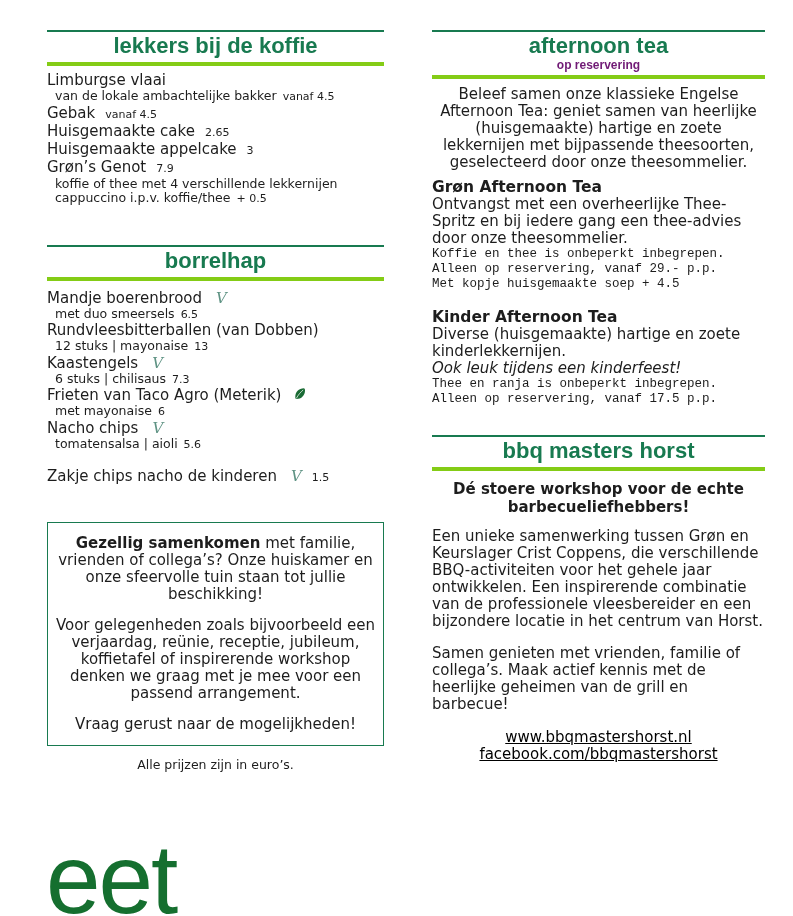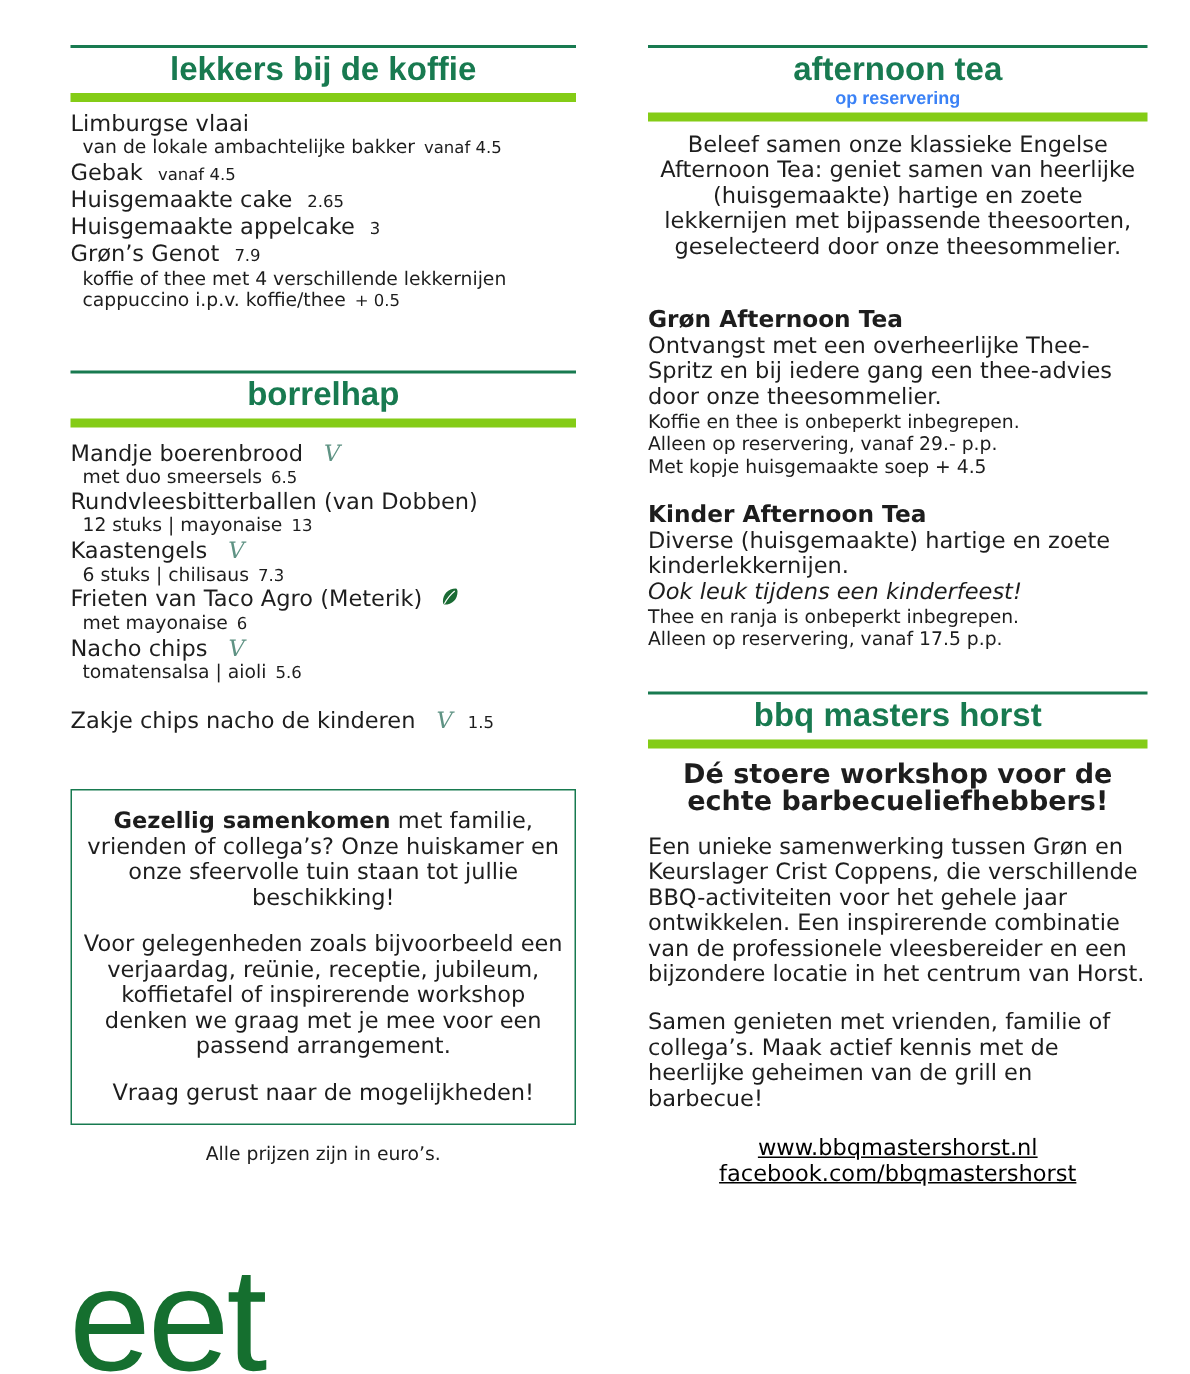--- a/index.html
+++ b/index.html
@@ -6,30 +6,30 @@
   html,body { background:#ffffff; }
   body {
     width:793px; height:916px; position:relative; overflow:hidden;
     font-family:"DejaVu Sans", sans-serif; color:#1d1d1d;
   }
   .col { position:absolute; top:22px; }
   .col-left  { left:47px;  width:337px; }
   .col-right { left:432px; width:333px; }
 
   .section-header {
-    margin-top:8px; border-top:2px solid #187a50; border-bottom:6px solid #84cc16;
+    margin-top:8px; border-top:2px solid #187a50; border-bottom:4px solid #84cc16;
     text-align:center; padding:1px 0 3px;
   }
   .section-header h2 {
     font-family:"Liberation Sans", sans-serif; font-weight:600;
     font-size:22px; line-height:26px; color:#187a50;
   }
   .section-header .subtitle {
     font-family:"Liberation Sans", sans-serif; font-weight:600;
-    font-size:12px; line-height:13px; color:#3b82f6; display:block;
+    font-size:12px; line-height:13px; color:#701a75; display:block;
   }
 
   .menu-list { margin-top:6px; list-style:none; }
   .menu-list.borrelhap { margin-top:9px; }
   .item-name { font-size:15px; line-height:17px; color:#1d1d1d; }
   .item-suffix { font-size:13px; }
   .item-price { font-size:11px; margin-left:10px; }
   .item-sub { font-size:12.5px; line-height:14.5px; padding-left:8px; }
   .item-sub .item-price { margin-left:6px; }
   .vmark {
@@ -52,29 +52,29 @@
   .footnote { margin-top:11px; text-align:center; font-size:12.5px; }
 
   .logo {
     position:absolute; left:46px; top:834px;
     font-family:"Liberation Sans", sans-serif; font-weight:400;
     font-size:98px; line-height:90px; letter-spacing:-2px; color:#156f2f;
   }
 
   
   .rc-intro { margin-top:7px; text-align:center; font-size:15px; line-height:17px; }
-  .rc-block { margin-top:32px; }
+  .rc-block { margin-top:8px; }
   .rc-block.kinder { margin-top:17px; }
   .rc-block h3 { font-size:15.5px; line-height:17px; font-weight:bold; }
   .rc-body { font-size:15px; line-height:17px; }
   .rc-italic { font-size:15px; line-height:17px; font-style:italic; }
-  .rc-note { font-size:12.5px; line-height:15px; }
+  .rc-note { font-size:12.5px; line-height:15px;font-family:Liberation Mono, monospace; }
 
   .bbq-header { margin-top:28px; }
-  .bbq-tagline { margin-top:9px; text-align:center; font-weight:bold; font-size:18px; line-height:18px; }
+  .bbq-tagline { margin-top:9px; text-align:center; font-weight:bold; font-size:15px; line-height:18px; }
   .bbq-p { margin-top:12px; text-align:left; font-size:15px; line-height:17px; }
   .bbq-p.second { margin-top:15px; }
   .bbq-links { margin-top:16px; text-align:center; }
   .bbq-links a { display:block; font-size:15px; line-height:17px; color:#000000; text-decoration:underline; cursor:pointer; }
 </style>
 </head>
 <body>
 
 <div class="col col-left">
 

